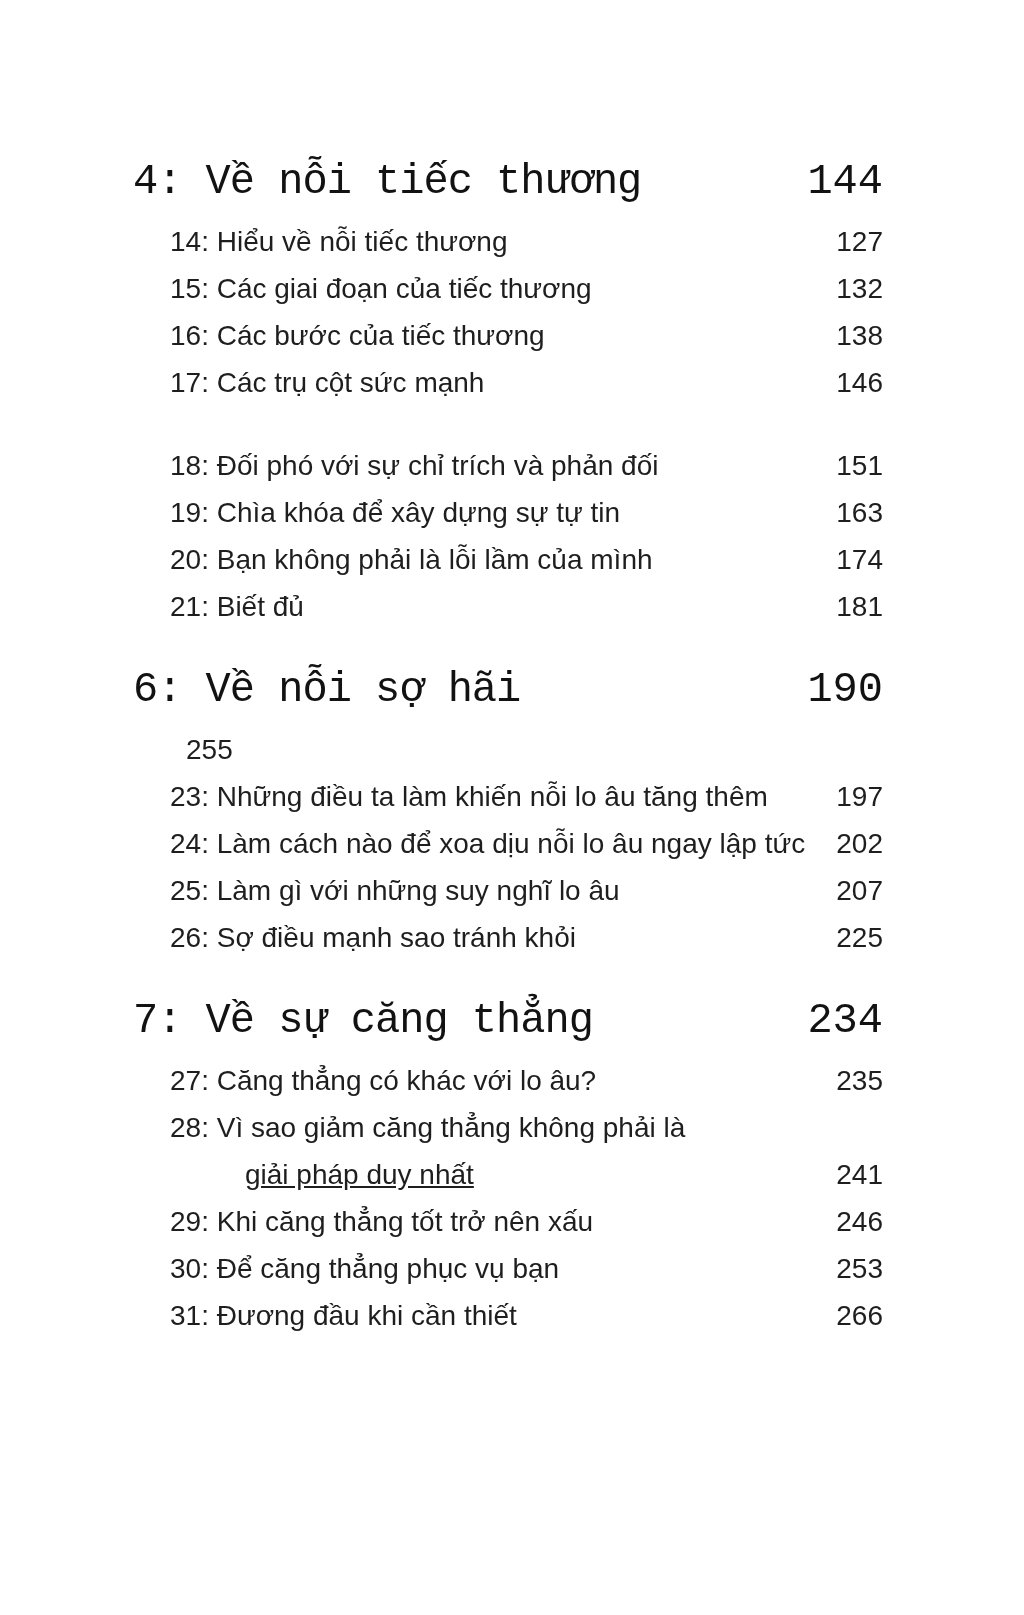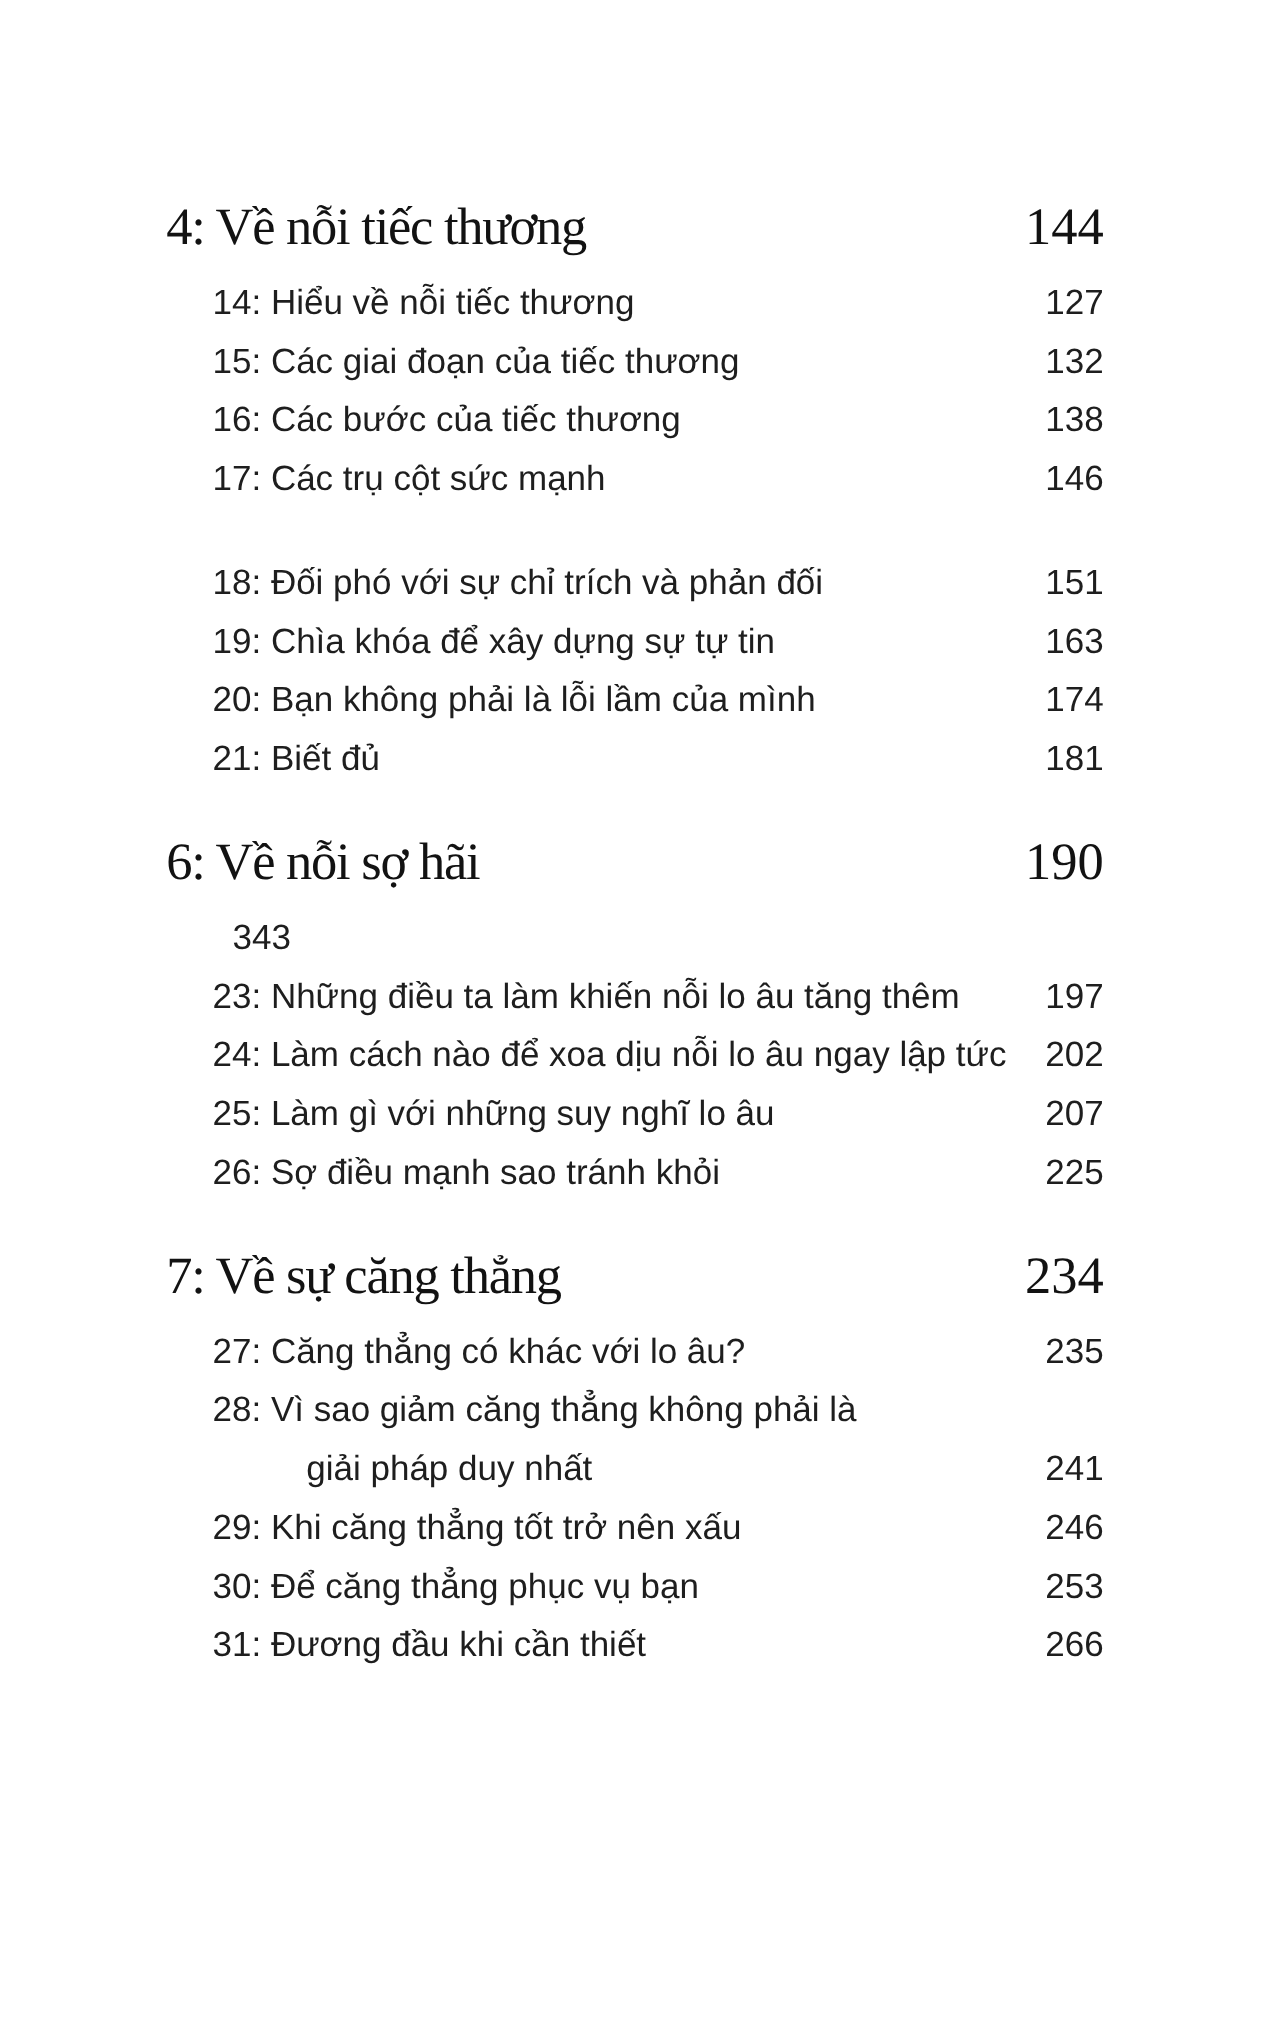--- a/index.html
+++ b/index.html
@@ -20,21 +20,21 @@
     padding: 158px 141px 0 133px; 
     background: #ffffff;
   }
   .toc-section {
     margin-bottom: 36px;
   }
   .heading-row {
     display: flex;
     justify-content: space-between;
     align-items: flex-end;
-    font-family: Liberation Serif, serif;
+    font-family: Liberation Mono, monospace;
     font-size: 42px;
     line-height: 48px;
     letter-spacing: -1px;
     color: #121212;
     margin-bottom: 12px;
   }
   .heading-page {
     flex-shrink: 0;
     padding-left: 20px;
     letter-spacing: 0;
@@ -50,20 +50,21 @@
   }
   .item-row.two-line {
     align-items: flex-end; 
   }
   .item-label .line1,
   .item-label .line2 {
     display: block;
   }
   .item-label .line2 {
     padding-left: 75px; 
+    text-decoration: underline;
   }
   .item-page {
     flex-shrink: 0;
     padding-left: 16px;
   }
 </style>
 </head>
 <body>
 
 <div class="page">
@@ -107,21 +108,21 @@
           <span class="item-label">21: Biết đủ</span>
           <span class="item-page">181</span>
         </div>
       </section>
       <section class="toc-section">
         <div class="heading-row">
           <span class="heading-title">6: Về nỗi sợ hãi</span>
           <span class="heading-page">190</span>
         </div>
         <div class="item-row">
-          <span class="item-page">343</span>
+          <span class="item-page">255</span>
         </div>
         <div class="item-row">
           <span class="item-label">23: Những điều ta làm khiến nỗi lo âu tăng thêm</span>
           <span class="item-page">197</span>
         </div>
         <div class="item-row">
           <span class="item-label">24: Làm cách nào để xoa dịu nỗi lo âu ngay lập tức</span>
           <span class="item-page">202</span>
         </div>
         <div class="item-row">

